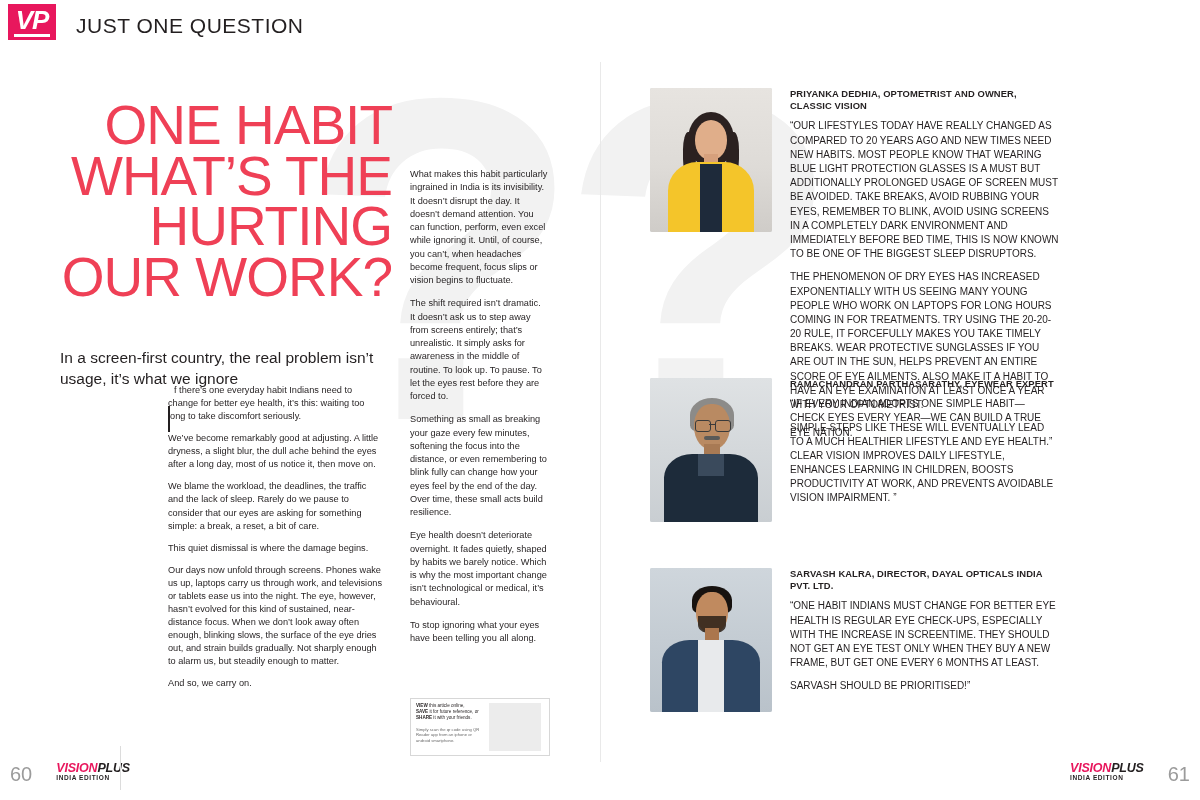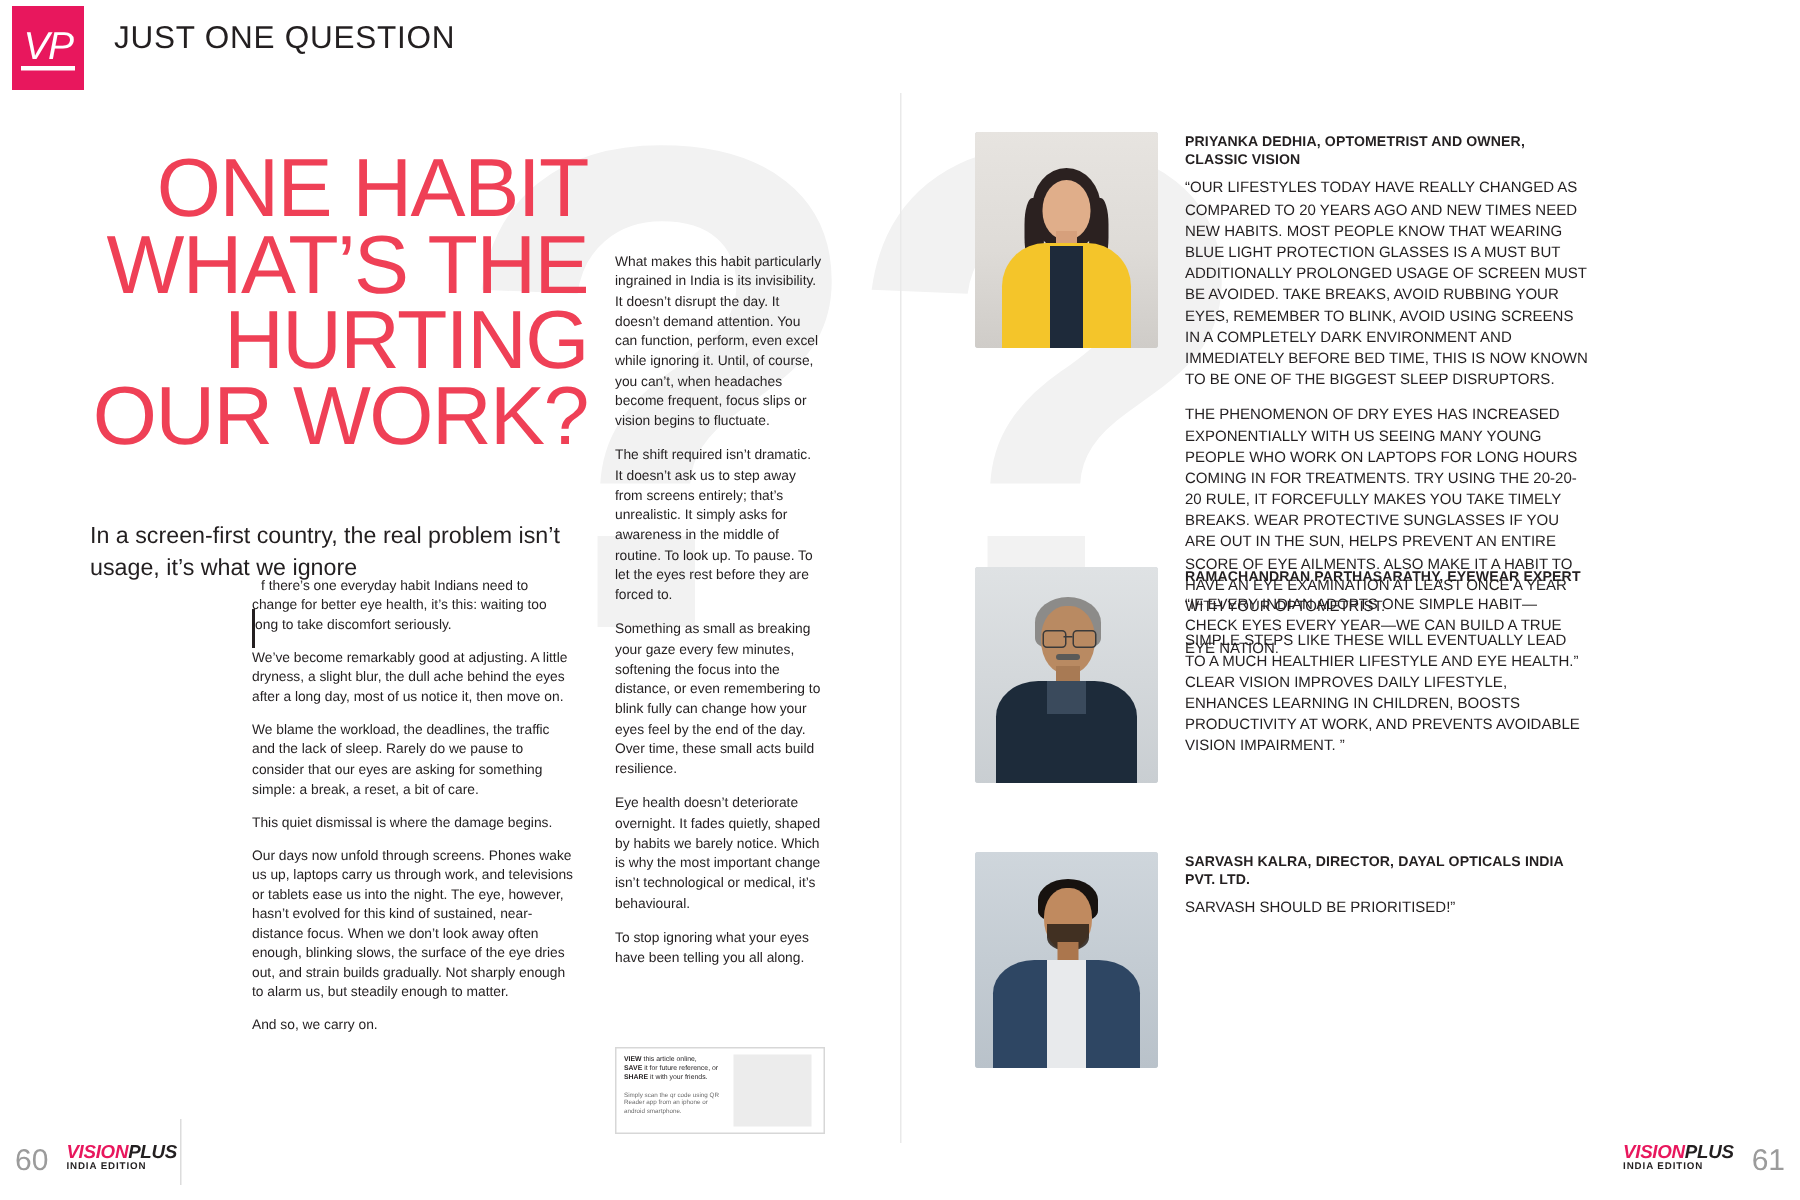--- a/index.html
+++ b/index.html
@@ -50,24 +50,24 @@
     left: 0;
     top: 0;
     width: 1200px;
     height: 62px;
   }
   .logo-box {
     position: absolute;
     left: 8px;
     top: 4px;
     width: 48px;
-    height: 56px;
+    height: 36px;
     background: #e8175d;
     color: #ffffff;
-    font-weight: 400;
+    font-weight: 700;
     font-size: 26px;
     letter-spacing: -1px;
     display: flex;
     align-items: center;
     justify-content: center;
     font-style: italic;
   }
   .logo-box .vp-inner {
     border-bottom: 3px solid #ffffff;
     padding: 0 2px 1px 2px;
@@ -272,21 +272,21 @@
   .p3-body { left: 12px; top: 72px; width: 98px; height: 74px; background: #2e4663; border-radius: 28% 28% 0 0 / 30% 30% 0 0; }
   .p3-shirt { left: 48px; top: 72px; width: 26px; height: 74px; background: #e8eaec; }
   .p3-beard { left: 48px; top: 48px; width: 28px; height: 18px; background: #2a2018; border-radius: 0 0 50% 50%; opacity: .85; }
 
   
   .folio {
     position: absolute;
     bottom: 16px;
     display: flex;
     align-items: flex-end;
-    gap: 12px;
+    gap: 24px;
   }
   .folio-left { left: 10px; }
   .folio-right { right: 10px; flex-direction: row; }
   .folio-num {
     font-size: 20px;
     color: #9b9b9b;
     line-height: 1;
   }
   .folio-brand {
     line-height: 1.05;
@@ -431,20 +431,21 @@
         <div class="p-head p3-face"></div>
         <div class="p3-beard" style="position:absolute"></div>
         <div class="p3-neck" style="position:absolute"></div>
         <div class="p-body p3-body"></div>
         <div class="p3-shirt" style="position:absolute"></div>
       </div>
     </div>
     <div class="txt">
       <div class="name">SARVASH KALRA, DIRECTOR, DAYAL OPTICALS INDIA PVT. LTD.</div>
       <div class="quote">
+        <p>“ONE HABIT INDIANS MUST CHANGE FOR BETTER EYE HEALTH IS REGULAR EYE CHECK-UPS, ESPECIALLY WITH THE INCREASE IN SCREENTIME. THEY SHOULD NOT GET AN EYE TEST ONLY WHEN THEY BUY A NEW FRAME, BUT GET ONE EVERY 6 MONTHS AT LEAST.</p>
         <p>SARVASH SHOULD BE PRIORITISED!”</p>
       </div>
     </div>
   </div>
 
   <div class="folio folio-left">
     <div class="folio-num">60</div>
     <div class="folio-brand">
       <div class="b1"><span>VISION</span><span class="plus">PLUS</span></div>
       <div class="b2">INDIA EDITION</div>

